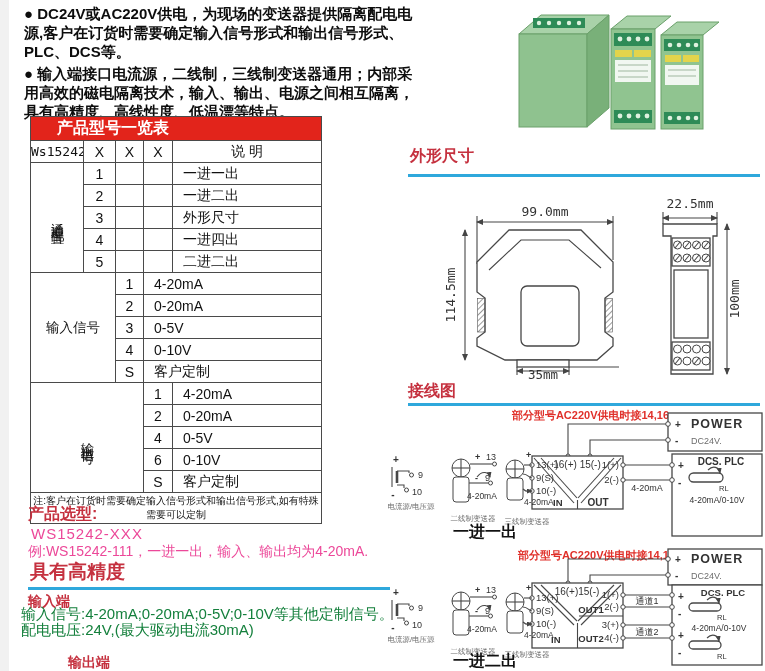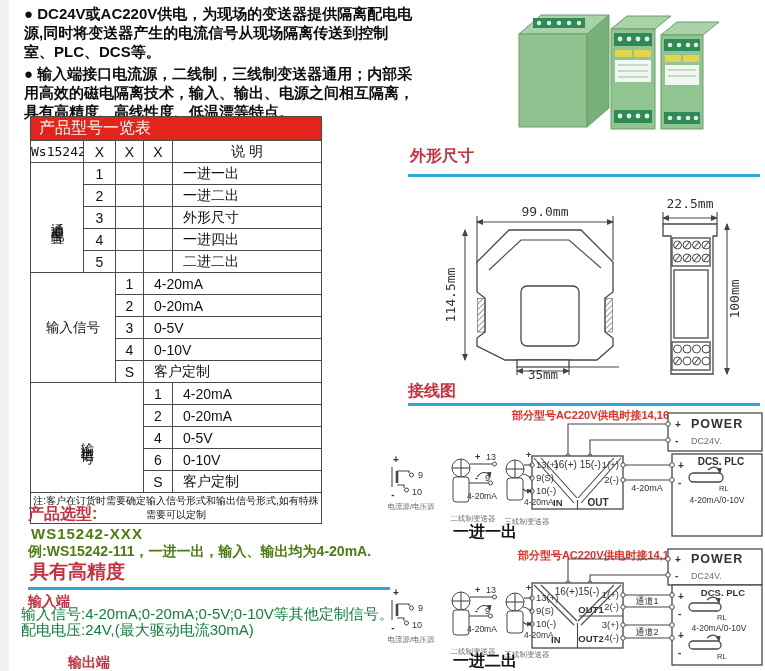--- a/index.html
+++ b/index.html
@@ -7,33 +7,33 @@
         font-family:"Liberation Sans",sans-serif;color:#111;}
   .page-edge{position:absolute;left:0;top:0;width:9px;height:671px;background:#f1f1f1;}
   
   .intro{position:absolute;left:24px;top:4px;width:394px;font-size:15px;font-weight:bold;
          line-height:1.28;color:#0d0d0d;}
   .intro p{margin:0 0 2px 0;}
   
   .model-table{position:absolute;left:30px;top:116px;width:292px;border-collapse:collapse;
                font-size:13.5px;color:#111;table-layout:fixed;}
   .model-table td{border:1px solid #4a4a4a;padding:0;text-align:center;height:21px;overflow:hidden;}
-  .model-table .banner{background:#e2241b;color:#fff;font-size:16px;font-weight:normal;
-                       text-align:left;padding-left:8px;height:23px;border-color:#4a4a4a;}
+  .model-table .banner{background:#e2241b;color:#fff;font-size:16px;font-weight:bold;
+                       text-align:left;padding-left:26px;height:23px;border-color:#4a4a4a;}
   .model-table .hdr{height:16px;font-size:14px;padding-left:11px;}
   .model-table .model-cell{font-family:"DejaVu Sans Mono",monospace;font-size:13px;}
   .model-table .v-label{writing-mode:vertical-lr;text-orientation:upright;letter-spacing:3px;
                         font-size:13.5px;}
   .model-table .desc{text-align:left;padding-left:10px;font-size:14px;}
   .model-table .digit{font-size:14px;}
   .model-table .note{font-size:10px;text-align:center;padding:1px 2px;height:20px;letter-spacing:0;}
   
   .red-title{position:absolute;color:#c5313f;font-weight:bold;}
   .blue-rule{position:absolute;height:3px;background:#2fa8dc;}
-  .plain{position:absolute;color:#4d7c0f;font-weight:bold;}
+  .plain{position:absolute;color:#ec4899;}
   .tech-lines{position:absolute;left:21px;top:606px;font-size:15px;line-height:16px;color:#15803d;}
   .tech-lines div{white-space:nowrap;}
   
   svg{position:absolute;}
   svg text{fill:#333;font-family:"Liberation Sans",sans-serif;}
   .ln{stroke:#474747;fill:none;stroke-width:1.1px;}
   .box{stroke:#474747;fill:#fff;stroke-width:1.3px;}
   .tm{fill:#fff;stroke:#474747;stroke-width:1px;}
   .mono{font-family:"DejaVu Sans Mono",monospace;}
   .red-note{fill:#e0302a;font-weight:bold;}
@@ -42,21 +42,21 @@
   .bold{font-weight:bold;} .gray{fill:#6d6d6d;}
   .cap{font-size:16px;font-weight:bold;fill:#111;}
 </style>
 </head>
 <body>
 
 <div class="page">
   <div class="page-edge"></div>
 
   <div class="intro">
-    <p>● DC24V或AC220V供电，为现场的变送器提供隔离配电电源,同时将变送器产生的电流信号从现场隔离传送到控制室、PLC、DCS等。</p>
+    <p>● DC24V或AC220V供电，为现场的变送器提供隔离配电电源,客户在订货时需要确定输入信号形式和输出信号形式、PLC、DCS等。</p>
     <p>● 输入端接口电流源，二线制，三线制变送器通用；内部采用高效的磁电隔离技术，输入、输出、电源之间相互隔离，具有高精度、高线性度、低温漂等特点。</p>
   </div>
 
   <table class="model-table">
     <colgroup>
         <col style="width:53px">
         <col style="width:32px">
         <col style="width:28px">
         <col style="width:29px">
         <col>

